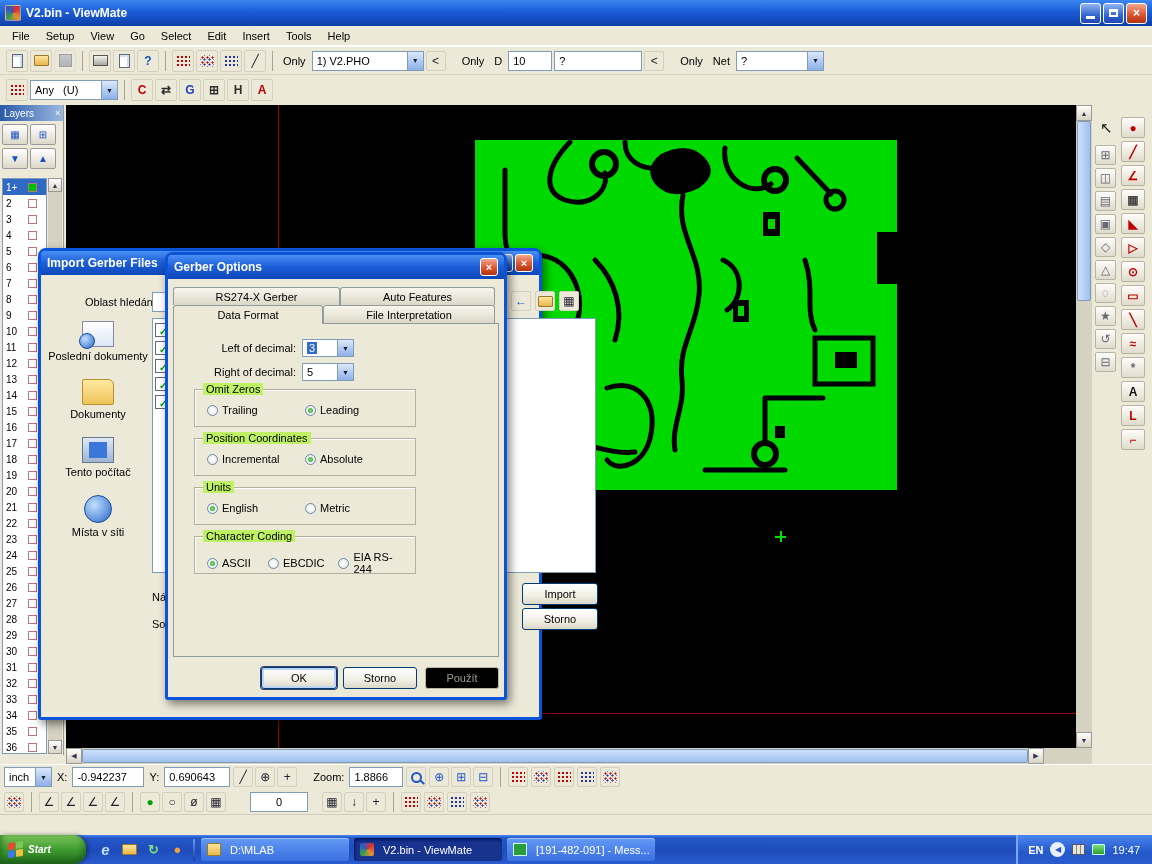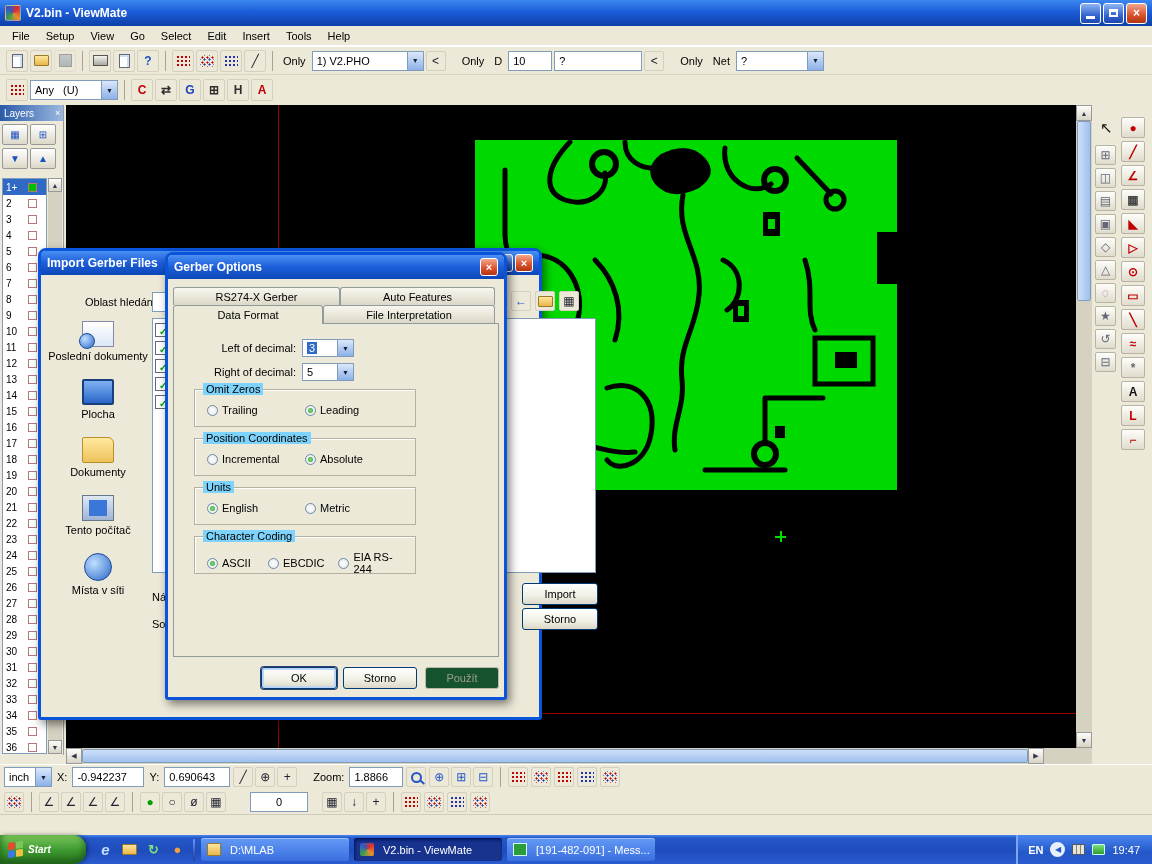--- a/index.html
+++ b/index.html
@@ -139,36 +139,36 @@
   .pl-icon.computer { background:linear-gradient(#dfe8f4,#9fb4d4); border:1px solid #667788; position:relative; }
   .pl-icon.computer::after { content:''; position:absolute; inset:4px 6px; background:#3a77d8; }
   .pl-icon.net { width:28px; height:28px; border-radius:50%;
     background:radial-gradient(circle at 35% 35%,#bfe0ff,#2a66c8); border:1px solid #1a4a9a; }
   .filelist { position:absolute; left:111px; top:43px; width:444px; height:255px; background:#fff; border:1px solid #7F9DB9; padding:4px 2px; }
   .fchip { width:12px; height:14px; background:#fff; border:1px solid #667; position:relative; margin-bottom:4px; }
   .fchip::after { content:'✓'; position:absolute; left:3px; top:2px; color:#00a000; font-size:10px; font-weight:bold; }
   .xbtn { border:1px solid #003C74; border-radius:3px; background:linear-gradient(180deg,#fff,#f0efe4 60%,#dcd8c8);
     text-align:center; font-size:11px; display:flex; align-items:center; justify-content:center; }
   .xbtn.default { box-shadow:0 0 0 1px #30406a, inset 0 0 0 2px #bcd4f6; }
-  .xbtn.disabled { color:#a09c90; border-color:#bcb8a8; background:#14532d; }
+  .xbtn.disabled { color:#a09c90; border-color:#bcb8a8; background:#000000; }
 
   
   .gd-tabs1 { position:absolute; left:5px; top:8px; display:flex; }
   .gd-tabs2 { position:absolute; left:5px; top:26px; display:flex; z-index:2; }
   .tab { height:18px; border:1px solid #919B9C; border-bottom:none; border-radius:3px 3px 0 0;
     background:linear-gradient(#f8f6ee,#dcd8c8); display:flex; align-items:center; justify-content:center; }
   .tab.active { height:19px; background:#ECE9D8; position:relative; z-index:3; }
   .gd-panel { position:absolute; left:5px; top:44px; width:326px; height:334px; border:1px solid #919B9C; background:#ECE9D8; }
   .declabel { position:absolute; width:120px; text-align:right; }
   .deccombo { position:absolute; width:52px; height:18px; }
   .deccombo .cval.sel { background:#316AC5; color:#fff; padding:0 2px; flex:none; }
   .gd-groups { position:absolute; left:20px; top:65px; width:222px; }
   .group { position:relative; height:38px; margin-bottom:11px; border:1px solid #b4b0a0;
     box-shadow:1px 1px 0 #fff inset; }
-  .gcap { position:absolute; top:-7px; left:8px; background:#7dd3fc; padding:0 3px; }
+  .gcap { position:absolute; top:-7px; left:8px; background:#bef264; padding:0 3px; }
   .gopts { position:absolute; left:12px; top:14px; display:flex; align-items:center; }
   .opt { display:flex; align-items:center; gap:4px; margin-right:8px; }
   .radio { width:11px; height:11px; border:1px solid #6a8aa8; border-radius:50%;
     background:radial-gradient(#fff,#e4e4e4); position:relative; flex:none; }
   .radio.on::after { content:''; position:absolute; left:2px; top:2px; width:5px; height:5px; border-radius:50%;
     background:radial-gradient(#7ce07c,#2c9c2c); }
   .gd-btns { position:absolute; left:0; top:388px; width:336px; height:22px; }
 
   
   #taskbar { position:absolute; left:0; top:835px; width:1152px; height:29px;
@@ -779,24 +779,20 @@
           <span>▦</span>
         </div>
 
       <div class="places">
 
       <div class="place">
             <div class="pl-icon recent"></div>
             <div class="pl-label">Poslední dokumenty</div>
           </div>
           <div class="place">
-            <div class="pl-icon desktop"></div>
-            <div class="pl-label">Plocha</div>
-          </div>
-          <div class="place">
             <div class="pl-icon docs"></div>
             <div class="pl-label">Dokumenty</div>
           </div>
           <div class="place">
             <div class="pl-icon computer"></div>
             <div class="pl-label">Tento počítač</div>
           </div>
           <div class="place">
             <div class="pl-icon net"></div>
             <div class="pl-label">Místa v síti</div>

